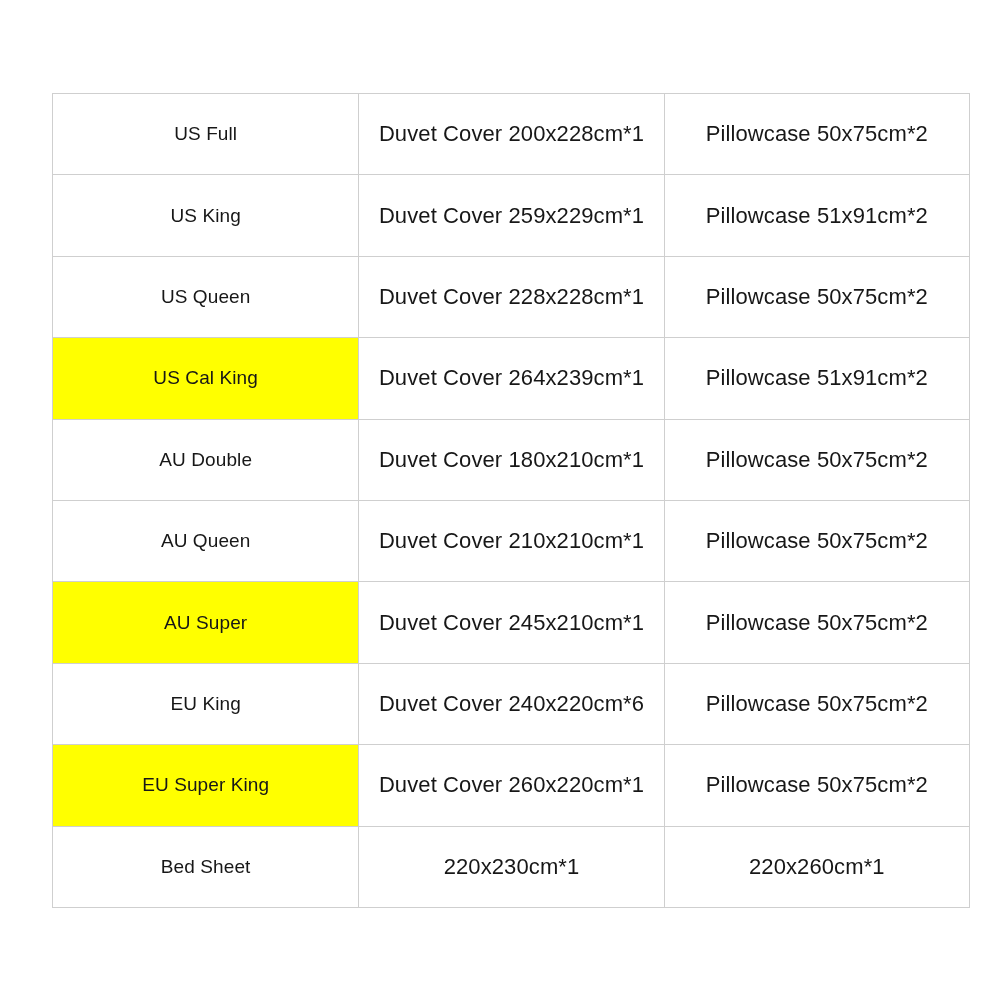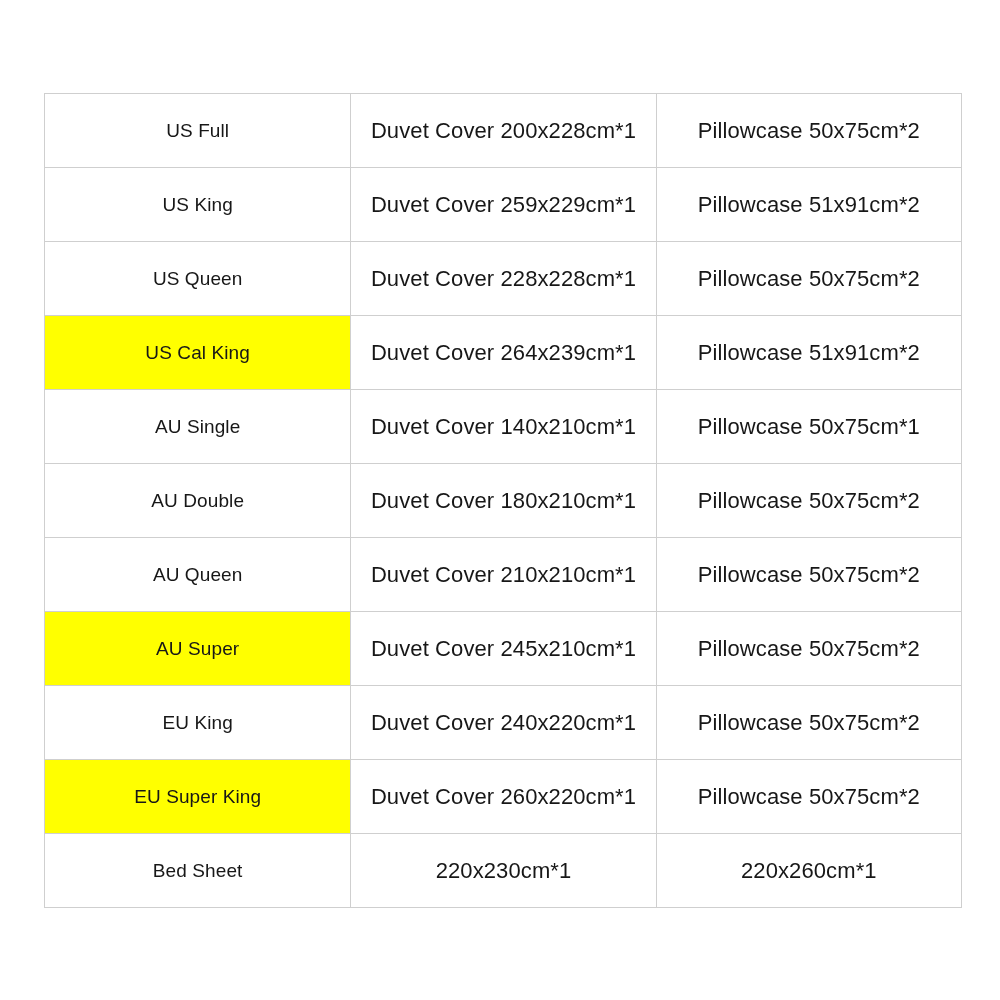--- a/index.html
+++ b/index.html
@@ -9,21 +9,21 @@
   }
   body {
     width: 1000px;
     height: 1000px;
     background: #ffffff;
     font-family: "Liberation Sans", "DejaVu Sans", sans-serif;
     overflow: hidden;
   }
   #size-table-wrap {
     position: absolute;
-    left: 44px;
+    left: 52px;
     top: 93px;
     width: 918px;
     height: 815px;
     box-sizing: border-box;
   }
   table.size-table {
     width: 100%;
     height: 100%;
     border-collapse: collapse;
     table-layout: fixed;
@@ -81,42 +81,37 @@
           <td class="size-name">US Queen</td>
           <td class="duvet-cell">Duvet Cover 228x228cm*1</td>
           <td class="pillow-cell">Pillowcase 50x75cm*2</td>
         </tr>
         <tr>
           <td class="size-name hl">US Cal King</td>
           <td class="duvet-cell">Duvet Cover 264x239cm*1</td>
           <td class="pillow-cell">Pillowcase 51x91cm*2</td>
         </tr>
         <tr>
-          <td class="size-name">AU Single</td>
-          <td class="duvet-cell">Duvet Cover 140x210cm*1</td>
-          <td class="pillow-cell">Pillowcase 50x75cm*1</td>
-        </tr>
-        <tr>
           <td class="size-name">AU Double</td>
           <td class="duvet-cell">Duvet Cover 180x210cm*1</td>
           <td class="pillow-cell">Pillowcase 50x75cm*2</td>
         </tr>
         <tr>
           <td class="size-name">AU Queen</td>
           <td class="duvet-cell">Duvet Cover 210x210cm*1</td>
           <td class="pillow-cell">Pillowcase 50x75cm*2</td>
         </tr>
         <tr>
           <td class="size-name hl">AU Super</td>
           <td class="duvet-cell">Duvet Cover 245x210cm*1</td>
           <td class="pillow-cell">Pillowcase 50x75cm*2</td>
         </tr>
         <tr>
           <td class="size-name">EU King</td>
-          <td class="duvet-cell">Duvet Cover 240x220cm*1</td>
+          <td class="duvet-cell">Duvet Cover 240x220cm*6</td>
           <td class="pillow-cell">Pillowcase 50x75cm*2</td>
         </tr>
         <tr>
           <td class="size-name hl">EU Super King</td>
           <td class="duvet-cell">Duvet Cover 260x220cm*1</td>
           <td class="pillow-cell">Pillowcase 50x75cm*2</td>
         </tr>
         <tr>
           <td class="size-name">Bed Sheet</td>
           <td class="duvet-cell">220x230cm*1</td>

